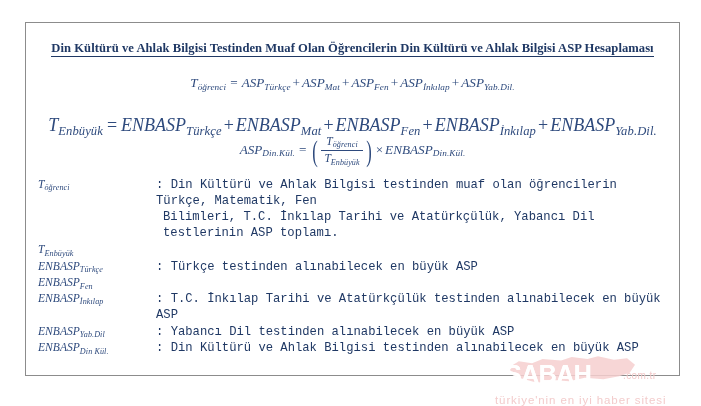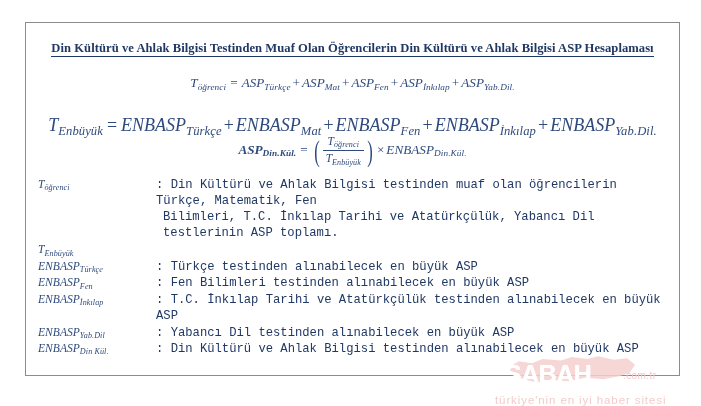--- a/index.html
+++ b/index.html
@@ -67,21 +67,21 @@
     font-size: 0.7em;
     font-style: italic;
     vertical-align: -0.28em;
     letter-spacing: 0.1px;
     margin-top: 40px;
   }
   .op { font-style: normal; padding: 0 2px; }
   .eq { font-style: normal; padding: 0 4px; }
 
   
-  .bold-it { font-weight: bold; font-style: italic; }
+  .bold-it { font-weight: normal; font-style: italic; }
 
   
   .paren-group {
     display: inline-flex;
     align-items: center;
     vertical-align: middle;
   }
   .paren {
     font-style: normal;
     font-size: 30px;
@@ -242,24 +242,20 @@
       <div class="def-term"><span>ENBASP</span><sub class="f-sub">Türkçe</sub></div>
       <div class="def-desc">
         <span class="colon">:</span>
         <span>Türkçe testinden alınabilecek en büyük ASP</span>
       </div>
     </div>
 
 
     <div class="def-row single">
       <div class="def-term"><span>ENBASP</span><sub class="f-sub">Fen</sub></div>
-      <div class="def-desc">
-        <span class="colon">:</span>
-        <span>Fen Bilimleri testinden alınabilecek en büyük ASP</span>
-      </div>
     </div>
 
     <div class="def-row single">
       <div class="def-term"><span>ENBASP</span><sub class="f-sub">İnkılap</sub></div>
       <div class="def-desc">
         <span class="colon">:</span>
         <span>T.C. İnkılap Tarihi ve Atatürkçülük testinden alınabilecek en büyük ASP</span>
       </div>
     </div>
 

